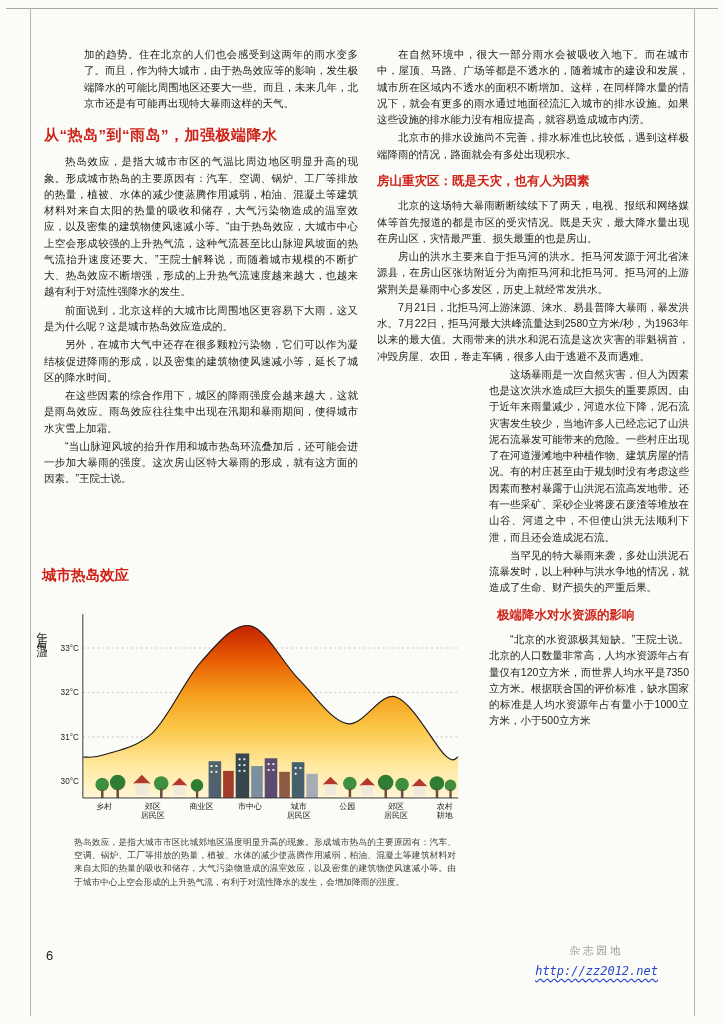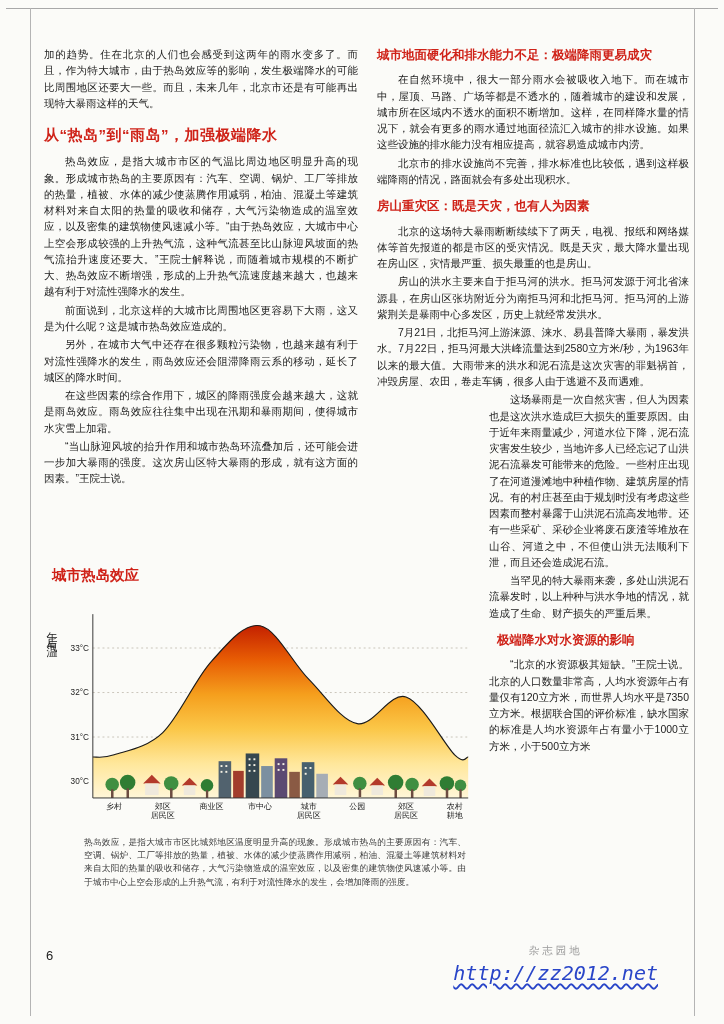--- a/index.html
+++ b/index.html
@@ -8,65 +8,64 @@
     width:724px;height:1024px;position:relative;overflow:hidden;
     background:#fbfbf8;color:#1c1c1c;
     font-family:"Liberation Sans","DejaVu Sans",sans-serif;
   }
   .frame-top{position:absolute;left:6px;right:6px;top:8px;border-top:1px solid #a8a8a8;}
   .frame-left{position:absolute;left:30px;top:8px;bottom:8px;border-left:1px solid #b4b4b4;}
   .frame-right{position:absolute;right:29px;top:8px;bottom:8px;border-left:1px solid #b4b4b4;}
 
   .col{font-size:10.5px;line-height:1.55;text-align:justify;}
   .col p{margin:0 0 2px;text-indent:2em;}
-  .col p.no-indent{text-indent:0;}
+  .col p.no-indent{text-indent:0;margin-left:40px;}
   .h-red{color:#cf2218;font-weight:bold;}
   .col-left{position:absolute;left:44px;top:46px;width:314px;}
   .col-left h2{font-size:15px;margin:12px 0 7px;color:#cf2218;letter-spacing:0.5px;}
   .col-right{position:absolute;left:377px;top:46px;width:312px;}
   .col-right h2{font-size:12.5px;margin:10px 0 6px;color:#cf2218;}
   .col-right h2.first{margin-top:0;}
   .col-right .narrow{margin-left:112px;}
   .col-right h2.narrow{margin-left:120px;}
 
-  .chart-block{position:absolute;left:44px;top:566px;width:432px;}
+  .chart-block{position:absolute;left:34px;top:566px;width:432px;}
   .chart-title{color:#cf2218;font-size:14.5px;font-weight:bold;margin:0 0 4px 8px;}
   .chart-wrap{position:relative;}
   .y-axis-title{position:absolute;left:0;top:34px;writing-mode:vertical-rl;letter-spacing:5px;font-size:11px;color:#222;}
   .chart-wrap svg{display:block;margin-left:14px;width:416px;height:auto;}
   .caption{margin:5px 0 0 40px;width:382px;font-size:8.7px;line-height:1.52;color:#3d3d3d;text-align:justify;}
 
   .footer-left{position:absolute;left:46px;top:948px;font-size:13px;color:#222;}
   .footer-right{position:absolute;right:66px;top:944px;text-align:right;}
   .site-label{color:#9a9a9a;font-size:10.5px;letter-spacing:3px;margin-bottom:3px;text-align:center;}
   .site-url{
-    display:inline-block;color:#2945c8;font-size:20px;font-style:italic;
+    display:inline-block;color:#2945c8;font-size:12px;font-style:italic;
     font-family:"DejaVu Sans Mono",monospace;
     text-decoration:underline wavy #2945c8;text-underline-offset:3px;cursor:pointer;
   }
 </style>
 </head>
 <body>
 
 <div class="frame-top"></div>
 <div class="frame-left"></div>
 <div class="frame-right"></div>
 
 <div class="col col-left">
   <p class="no-indent">加的趋势。住在北京的人们也会感受到这两年的雨水变多了。而且，作为特大城市，由于热岛效应等的影响，发生极端降水的可能比周围地区还要大一些。而且，未来几年，北京市还是有可能再出现特大暴雨这样的天气。</p>
   <h2 class="h-red">从“热岛”到“雨岛”，加强极端降水</h2>
   <p>热岛效应，是指大城市市区的气温比周边地区明显升高的现象。形成城市热岛的主要原因有：汽车、空调、锅炉、工厂等排放的热量，植被、水体的减少使蒸腾作用减弱，柏油、混凝土等建筑材料对来自太阳的热量的吸收和储存，大气污染物造成的温室效应，以及密集的建筑物使风速减小等。“由于热岛效应，大城市中心上空会形成较强的上升热气流，这种气流甚至比山脉迎风坡面的热气流抬升速度还要大。”王院士解释说，而随着城市规模的不断扩大、热岛效应不断增强，形成的上升热气流速度越来越大，也越来越有利于对流性强降水的发生。</p>
   <p>前面说到，北京这样的大城市比周围地区更容易下大雨，这又是为什么呢？这是城市热岛效应造成的。</p>
-  <p>另外，在城市大气中还存在很多颗粒污染物，也越来越有利于对流性强降水的发生，雨岛效应还会阻滞降雨云系的移动，延长了城区的降水时间。</p>
+  <p>另外，在城市大气中还存在很多颗粒污染物，它们可以作为凝结核促进降雨的形成，以及密集的建筑物使风速减小等，延长了城区的降水时间。</p>
   <p>在这些因素的综合作用下，城区的降雨强度会越来越大，这就是雨岛效应。雨岛效应往往集中出现在汛期和暴雨期间，使得城市水灾雪上加霜。</p>
   <p>“当山脉迎风坡的抬升作用和城市热岛环流叠加后，还可能会进一步加大暴雨的强度。这次房山区特大暴雨的形成，就有这方面的因素。”王院士说。</p>
 </div>
 
 <div class="col col-right">
-  <h2 class="first">城市地面硬化和排水能力不足：极端降雨更易成灾</h2>
   <p>在自然环境中，很大一部分雨水会被吸收入地下。而在城市中，屋顶、马路、广场等都是不透水的，随着城市的建设和发展，城市所在区域内不透水的面积不断增加。这样，在同样降水量的情况下，就会有更多的雨水通过地面径流汇入城市的排水设施。如果这些设施的排水能力没有相应提高，就容易造成城市内涝。</p>
   <p>北京市的排水设施尚不完善，排水标准也比较低，遇到这样极端降雨的情况，路面就会有多处出现积水。</p>
 
   <h2>房山重灾区：既是天灾，也有人为因素</h2>
   <p>北京的这场特大暴雨断断续续下了两天，电视、报纸和网络媒体等首先报道的都是市区的受灾情况。既是天灾，最大降水量出现在房山区，灾情最严重、损失最重的也是房山。</p>
   <p>房山的洪水主要来自于拒马河的洪水。拒马河发源于河北省涞源县，在房山区张坊附近分为南拒马河和北拒马河。拒马河的上游紫荆关是暴雨中心多发区，历史上就经常发洪水。</p>
   <p>7月21日，北拒马河上游涞源、涞水、易县普降大暴雨，暴发洪水。7月22日，拒马河最大洪峰流量达到2580立方米/秒，为1963年以来的最大值。大雨带来的洪水和泥石流是这次灾害的罪魁祸首，冲毁房屋、农田，卷走车辆，很多人由于逃避不及而遇难。</p>
   <p class="narrow">这场暴雨是一次自然灾害，但人为因素也是这次洪水造成巨大损失的重要原因。由于近年来雨量减少，河道水位下降，泥石流灾害发生较少，当地许多人已经忘记了山洪泥石流暴发可能带来的危险。一些村庄出现了在河道漫滩地中种植作物、建筑房屋的情况。有的村庄甚至由于规划时没有考虑这些因素而整村暴露于山洪泥石流高发地带。还有一些采矿、采砂企业将废石废渣等堆放在山谷、河道之中，不但使山洪无法顺利下泄，而且还会造成泥石流。</p>
   <p class="narrow">当罕见的特大暴雨来袭，多处山洪泥石流暴发时，以上种种与洪水争地的情况，就造成了生命、财产损失的严重后果。</p>
 

